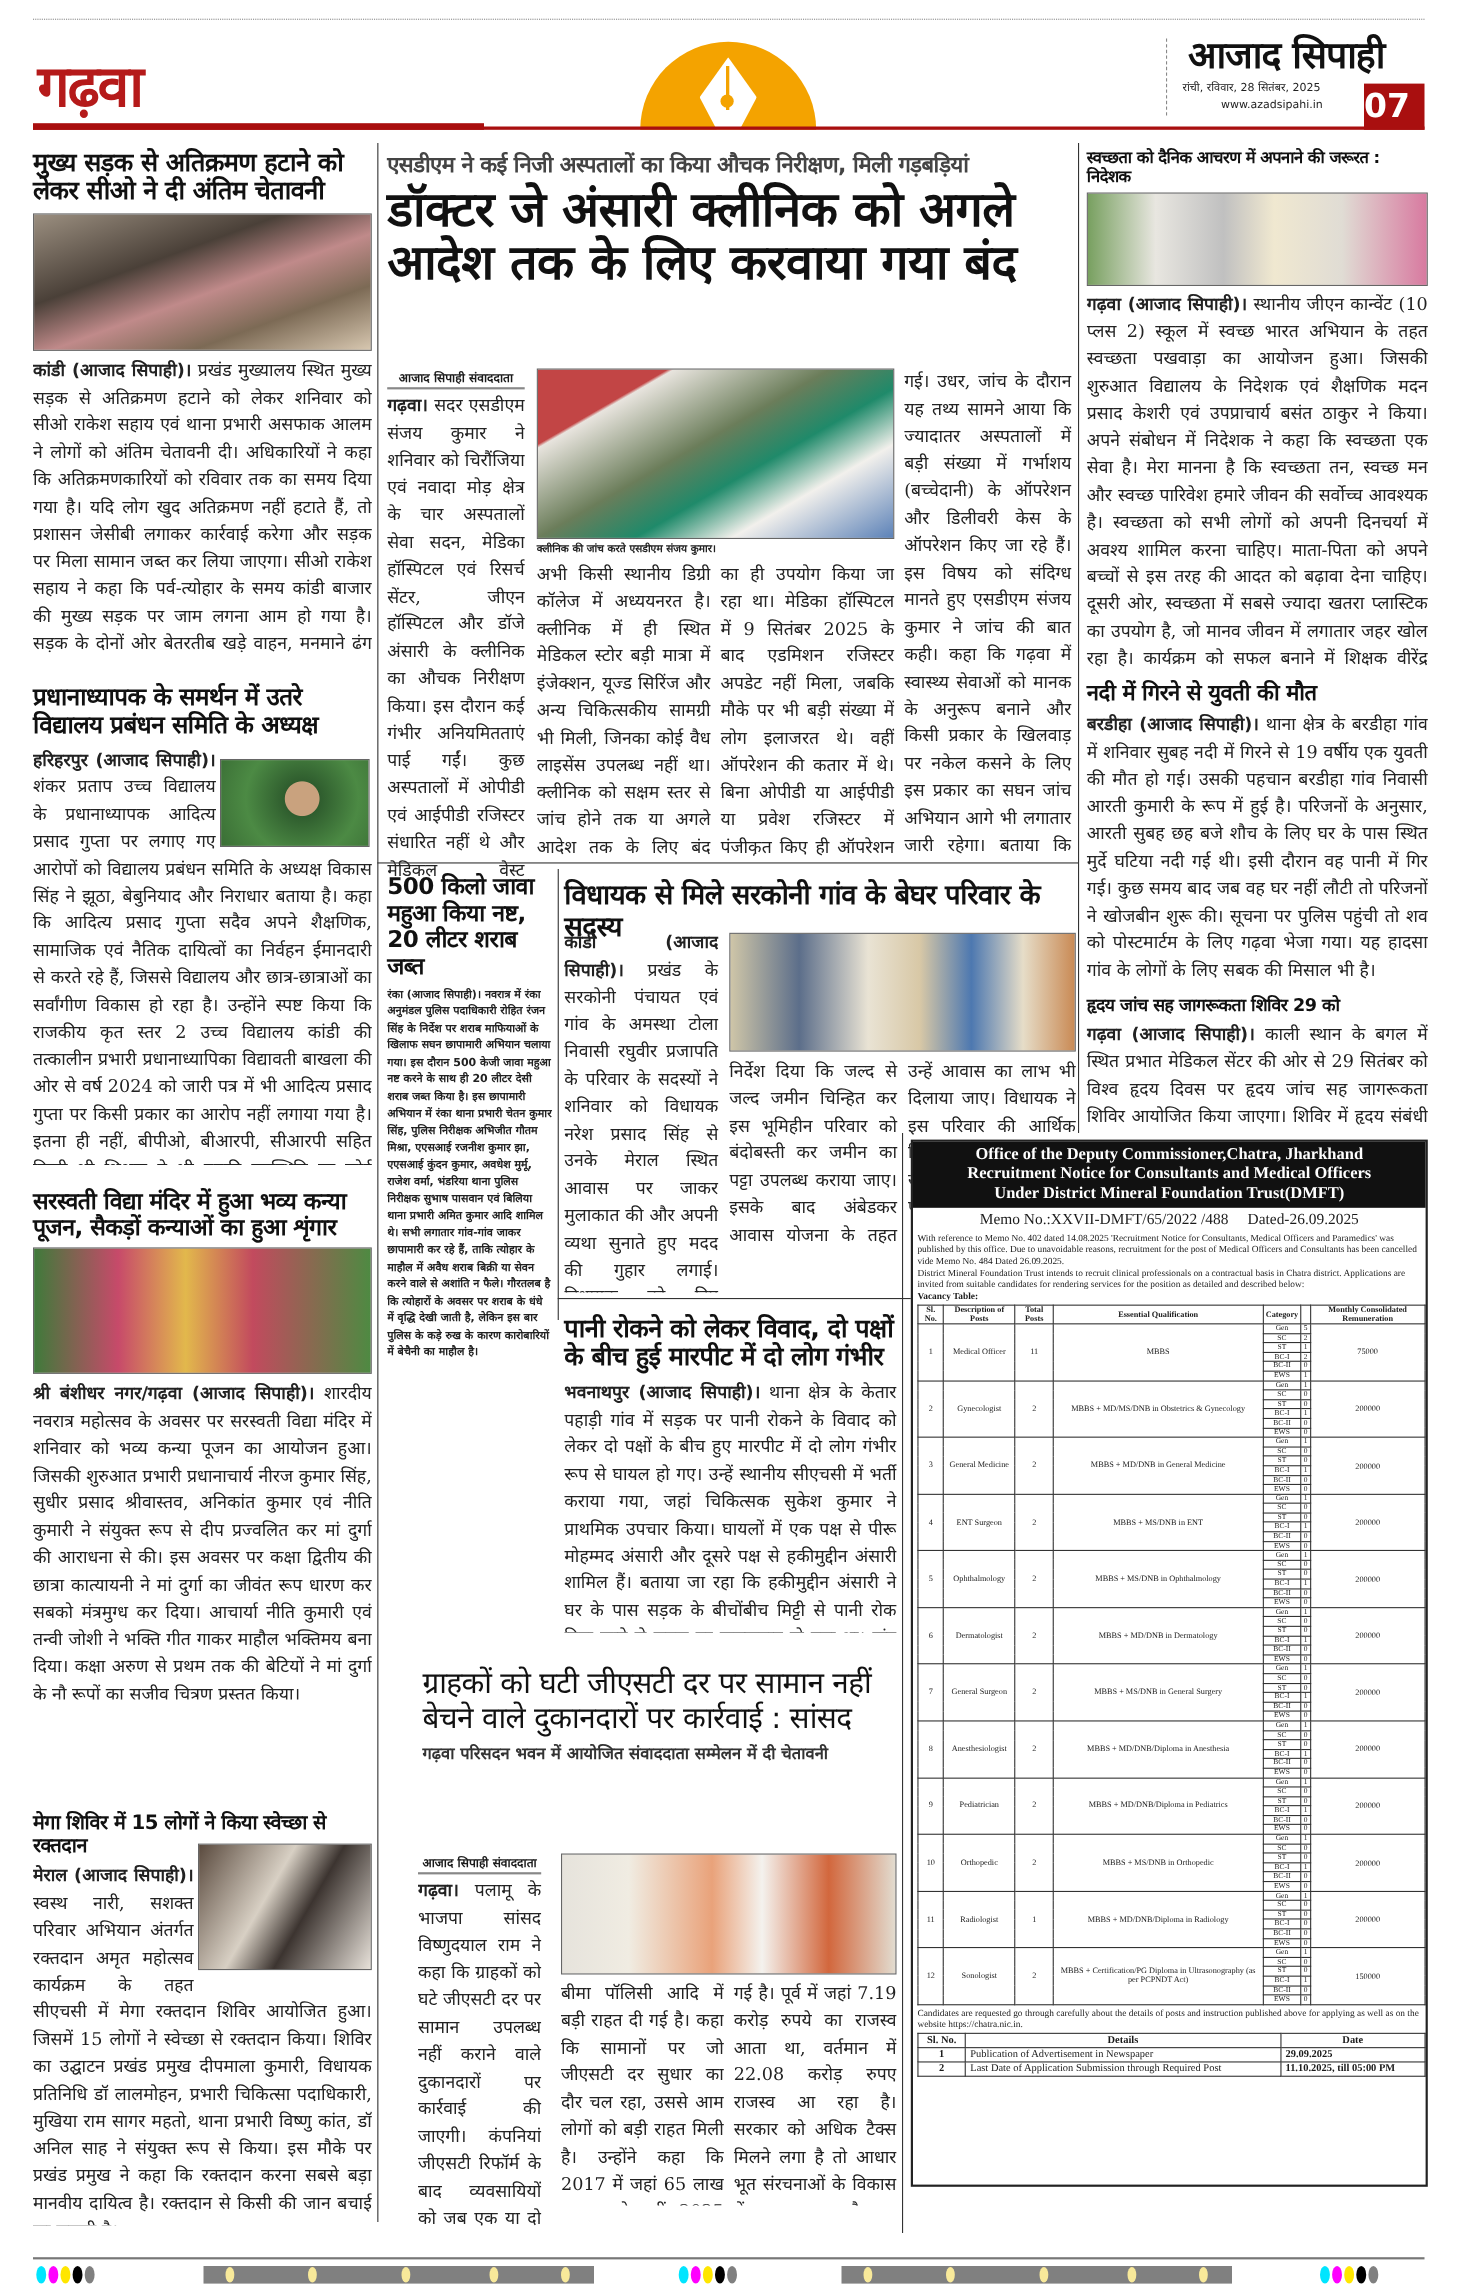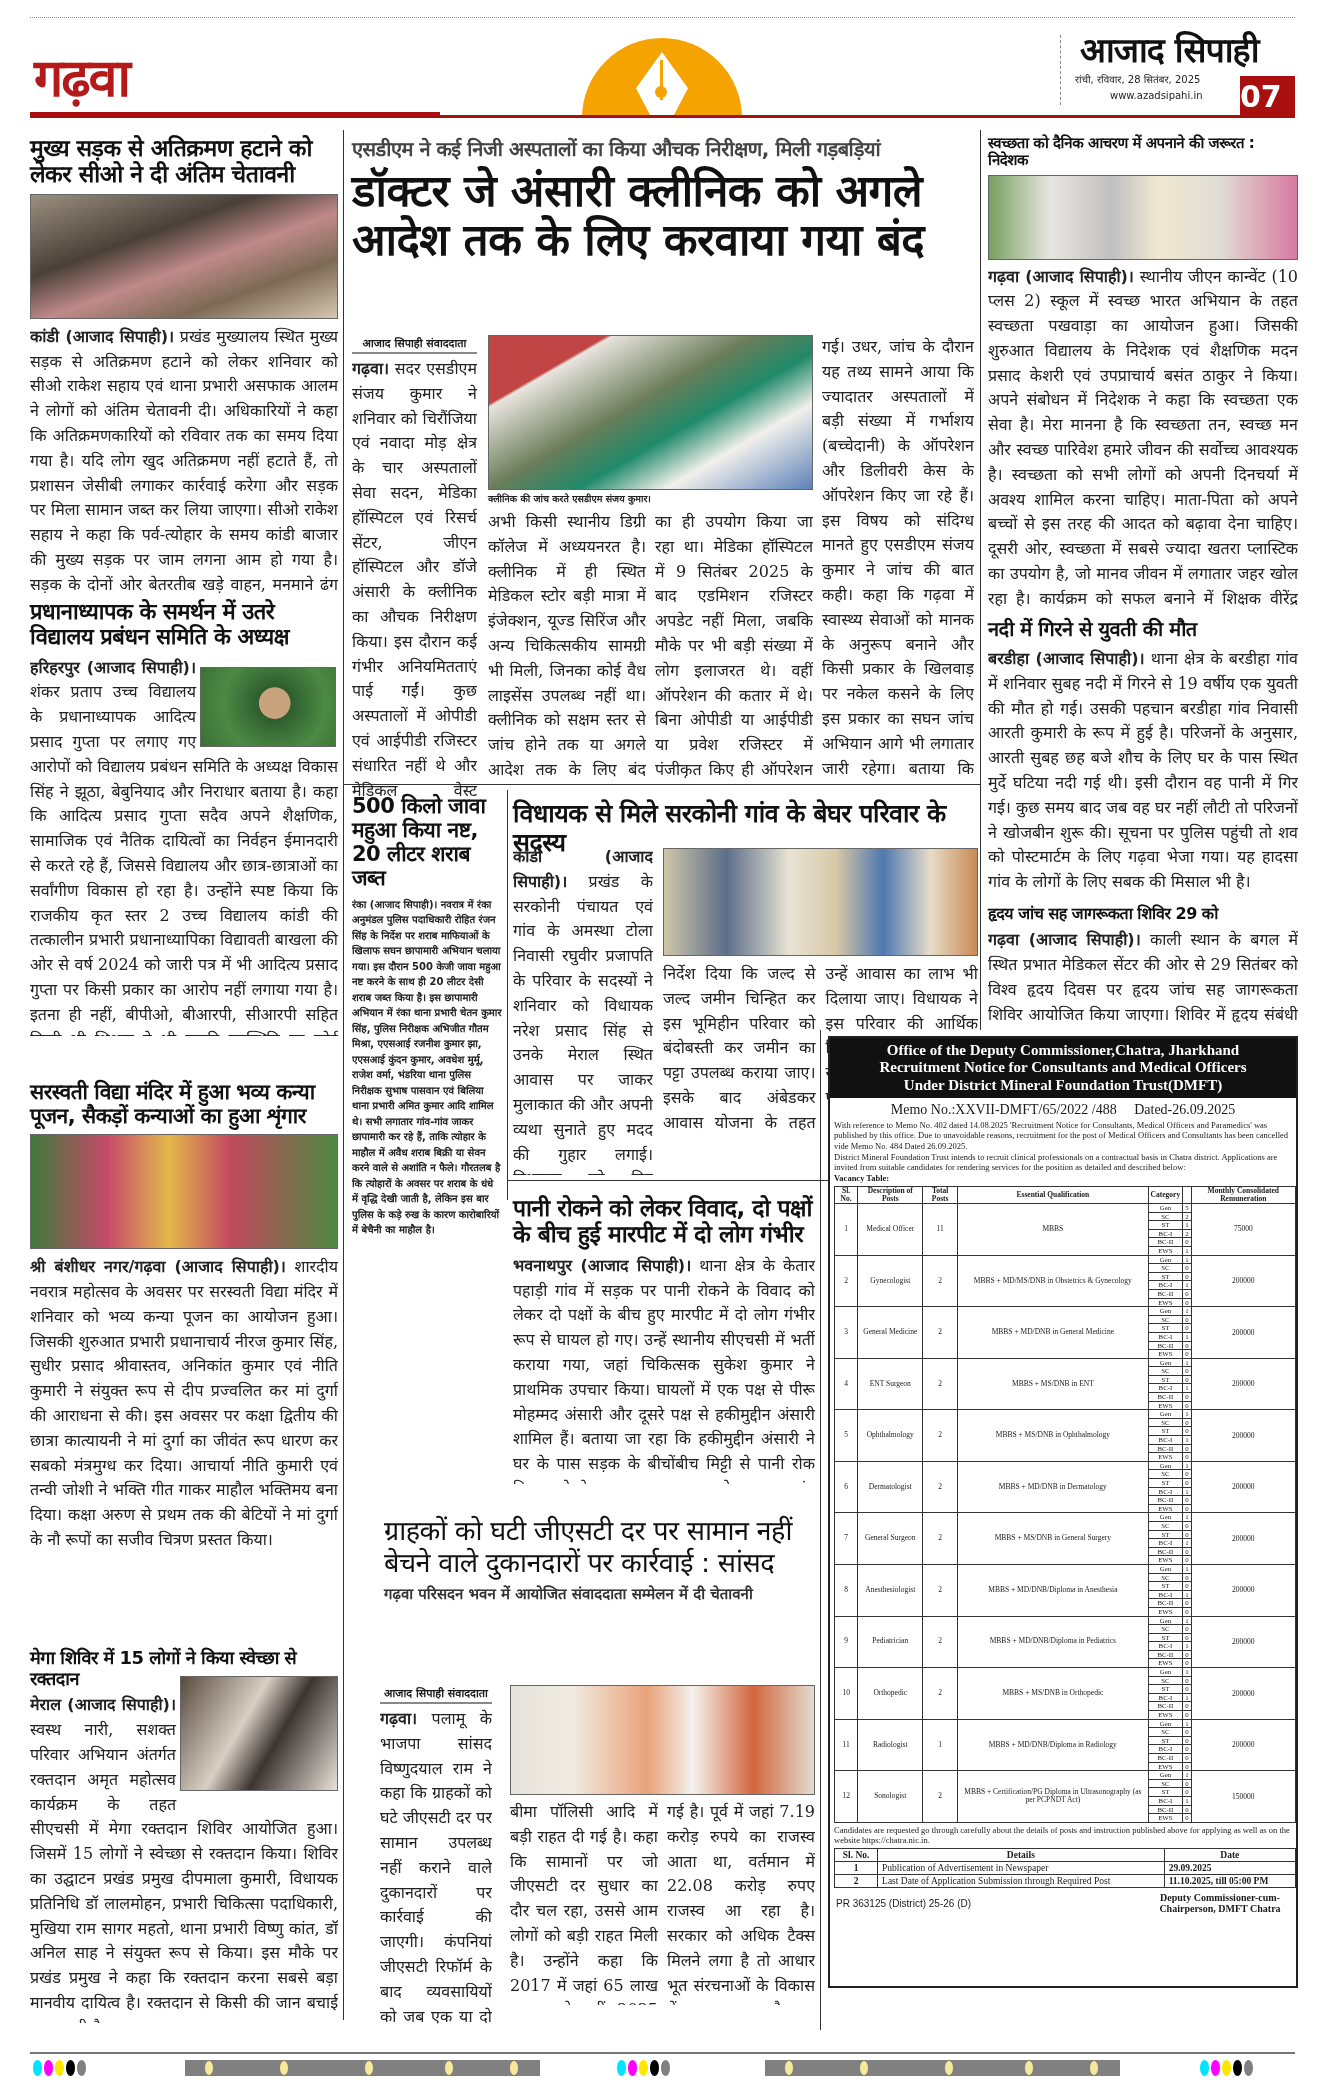--- a/index.html
+++ b/index.html
@@ -62,21 +62,21 @@
 
 <div class="abs" style="left:30px;top:135px;width:308px">
   <div class="hl" style="font-size:23px">मुख्य सड़क से अतिक्रमण हटाने को लेकर सीओ ने दी अंतिम चेतावनी</div>
   <div class="photo" style="height:125px;margin:6px 0;background:linear-gradient(160deg,#9b8f80,#4a4038 35%,#c08a8a 55%,#7c6a55 75%,#d7c7b0)"></div>
   <div class="body" style="height:268px">
     <b>कांडी (आजाद सिपाही)।</b>
     <span>प्रखंड मुख्यालय स्थित मुख्य सड़क से अतिक्रमण हटाने को लेकर शनिवार को सीओ राकेश सहाय एवं थाना प्रभारी असफाक आलम ने लोगों को अंतिम चेतावनी दी। अधिकारियों ने कहा कि अतिक्रमणकारियों को रविवार तक का समय दिया गया है। यदि लोग खुद अतिक्रमण नहीं हटाते हैं, तो प्रशासन जेसीबी लगाकर कार्रवाई करेगा और सड़क पर मिला सामान जब्त कर लिया जाएगा। सीओ राकेश सहाय ने कहा कि पर्व-त्योहार के समय कांडी बाजार की मुख्य सड़क पर जाम लगना आम हो गया है। सड़क के दोनों ओर बेतरतीब खड़े वाहन, मनमाने ढंग से खड़े किए जा रहे ऑटो, बस चालकों द्वारा बीच बाजार में गाड़ी खड़ी कर सामान एवं यात्रियों को चढ़ाना-उतारना और दुकानों के सामने खड़ी बाइक ने लोगों का जीना मुश्किल कर दिया है। कहा कि इस अराजकता के कारण आम नागरिकों और श्रद्धालुओं को भारी परेशानी का सामना करना पड़ रहा है। प्रशासन ने साफ किया है कि यदि लोग स्वेच्छा से अतिक्रमण नहीं हटाते हैं, तो दोषियों के खिलाफ कठोर कार्रवाई की जाएगी। मौके पर जिला पार्षद प्रतिनिधि दिनेश कुमार, मुखिया विजय राम और बीडीसी प्रतिनिधि अनूप कुमार मौजूद थे।</span>
   </div>
 </div>
 
-<div class="abs" style="left:30px;top:599px;width:308px">
+<div class="abs" style="left:30px;top:622px;width:308px">
   <div class="hl" style="font-size:22px">प्रधानाध्यापक के समर्थन में उतरे विद्यालय प्रबंधन समिति के अध्यक्ष</div>
   <div class="photo" style="position:absolute;left:170px;top:68px;width:136px;height:80px;background:radial-gradient(circle at 55% 45%,#c9a27e 0 18%,#2f5d2e 19%,#4c8a44 60%,#3a6e35)"></div>
   <div class="body" style="margin-top:6px;height:380px">
     <div style="float:right;width:142px;height:82px"></div>
     <b>हरिहरपुर (आजाद सिपाही)।</b>
     <span>शंकर प्रताप उच्च विद्यालय के प्रधानाध्यापक आदित्य प्रसाद गुप्ता पर लगाए गए आरोपों को विद्यालय प्रबंधन समिति के अध्यक्ष विकास सिंह ने झूठा, बेबुनियाद और निराधार बताया है। कहा कि आदित्य प्रसाद गुप्ता सदैव अपने शैक्षणिक, सामाजिक एवं नैतिक दायित्वों का निर्वहन ईमानदारी से करते रहे हैं, जिससे विद्यालय और छात्र-छात्राओं का सर्वांगीण विकास हो रहा है। उन्होंने स्पष्ट किया कि राजकीय कृत स्तर 2 उच्च विद्यालय कांडी की तत्कालीन प्रभारी प्रधानाध्यापिका विद्यावती बाखला की ओर से वर्ष 2024 को जारी पत्र में भी आदित्य प्रसाद गुप्ता पर किसी प्रकार का आरोप नहीं लगाया गया है। इतना ही नहीं, बीपीओ, बीआरपी, सीआरपी सहित किसी भी शिक्षक ने भी उनकी उपस्थिति पर कोई आपत्ति नहीं जताई है।</span>
   </div>
 </div>
 
 <div class="abs" style="left:30px;top:1080px;width:308px">
@@ -589,24 +589,20 @@
           <td>Publication of Advertisement in Newspaper</td>
           <td style="font-weight: bold;">29.09.2025</td>
         </tr>
         <tr>
           <td style="font-weight: bold; text-align: center;">2</td>
           <td>Last Date of Application Submission through Required Post</td>
           <td style="font-weight: bold;">11.10.2025, till 05:00 PM</td>
         </tr>
       </tbody>
   </table>
-  <div style="display:flex;justify-content:space-between;align-items:center;padding:2px 6px">
-    <span style="font-family:'Liberation Sans',sans-serif;font-size:10px">PR 363125 (District) 25-26 (D)</span>
-    <span style="font-weight:bold;font-size:10px;text-align:center;width:140px">Deputy Commissioner-cum-Chairperson, DMFT Chatra</span>
-  </div>
 </div>
 
 <div class="abs" style="left:30px;top:2052px;width:1265px;border-top:2px solid #777"></div>
 <div class="abs regbar" style="left:33px" id="reg1"><span class="dot" style="background: rgb(0, 229, 255);"></span><span class="dot" style="background: rgb(255, 0, 255);"></span><span class="dot" style="background: rgb(255, 230, 0);"></span><span class="dot" style="background: rgb(0, 0, 0);"></span><span class="dot" style="background: rgb(128, 128, 128);"></span></div>
 <div class="abs regbar grey" style="left:185px;width:355px" id="bar1">
     <span class="ydot" style="left: 20px;"></span>
     <span class="ydot" style="left: 95px;"></span>
     <span class="ydot" style="left: 180px;"></span>
     <span class="ydot" style="left: 260px;"></span>
     <span class="ydot" style="left: 325px;"></span>

